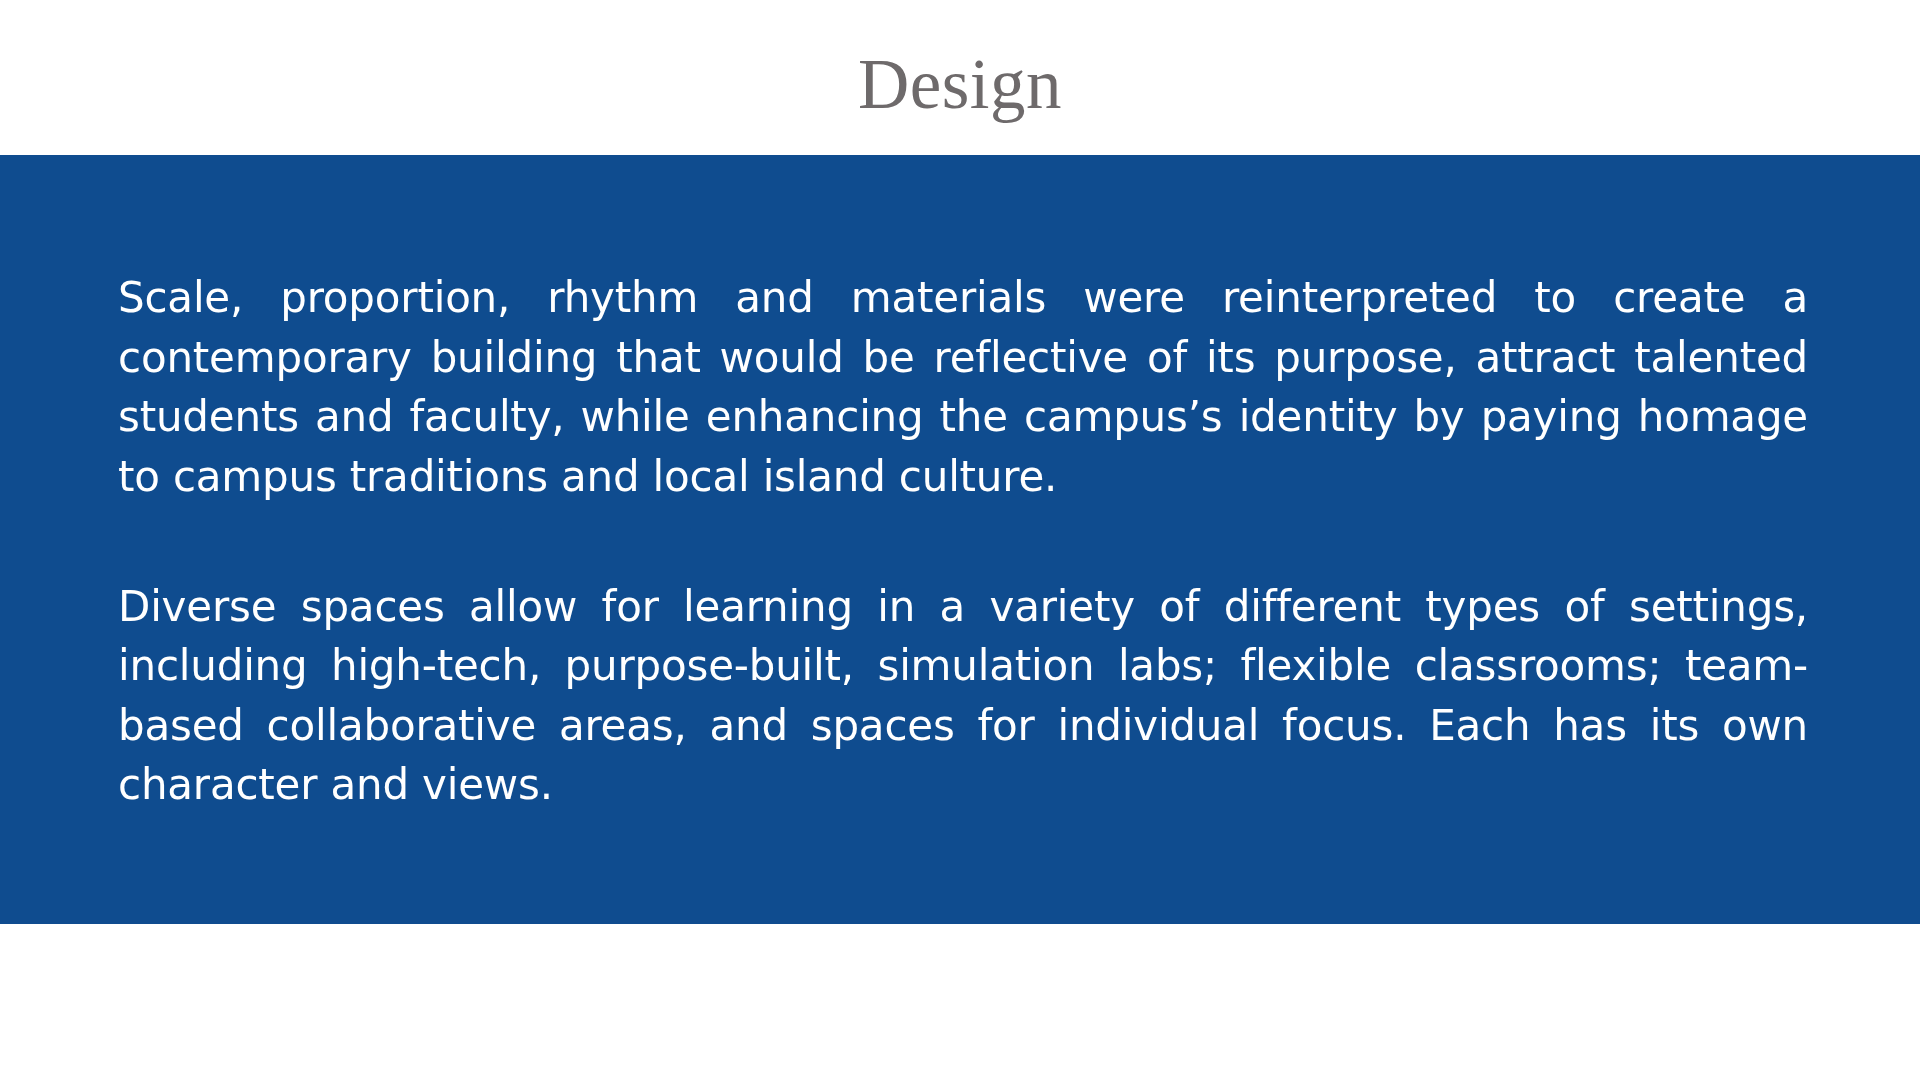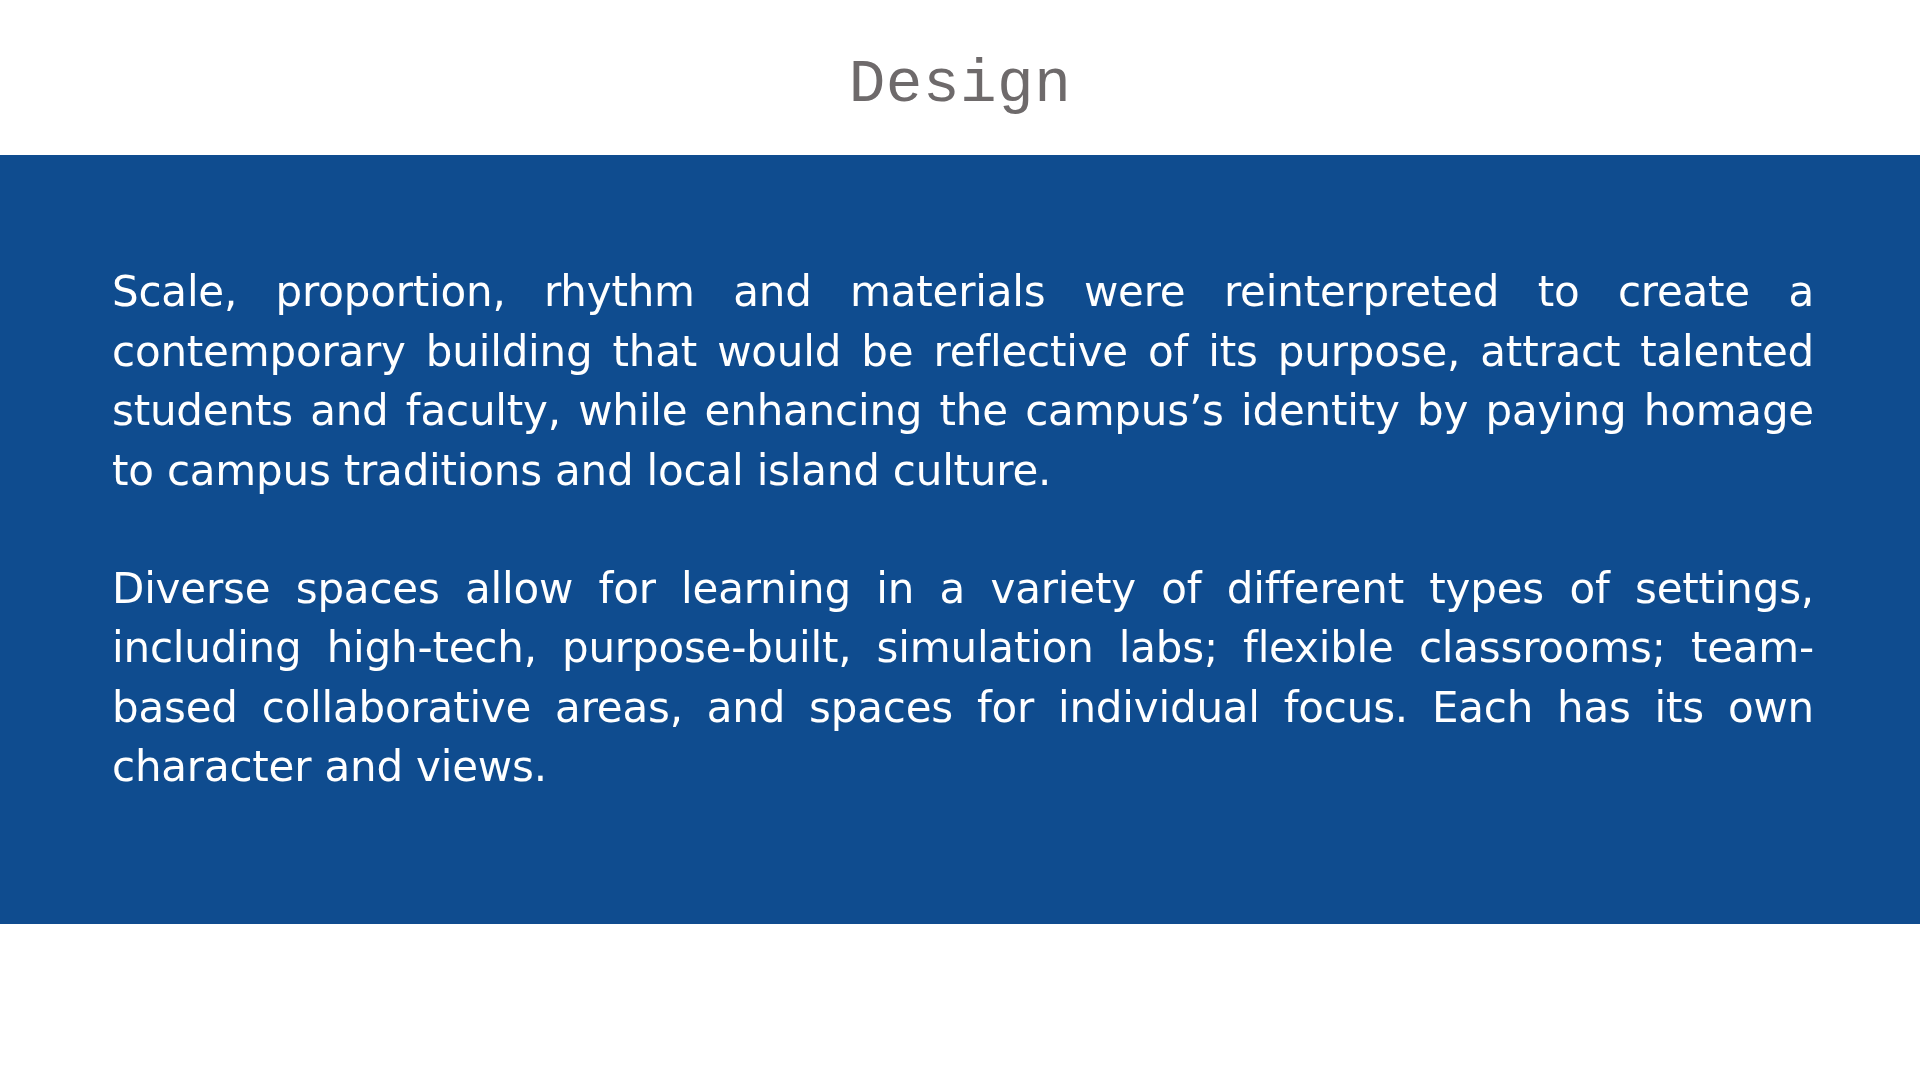--- a/index.html
+++ b/index.html
@@ -26,22 +26,22 @@
     position: absolute;
     left: 0;
     top: 0;
     width: 1920px;
     height: 155px;
     display: flex;
     align-items: center;
     justify-content: center;
   }
   .slide-title {
-    font-family: Liberation Mono, monospace;
-    font-size: 61px;
+    font-family: Liberation Serif, serif;
+    font-size: 71px;
     font-weight: 400;
     color: #6e6a6b;
     letter-spacing: 0.5px;
     line-height: 1;
     white-space: nowrap;
     margin-top: 14px;
   }
 
   
   .content-band {
@@ -61,21 +61,21 @@
   }
 
   .para {
     font-family: "DejaVu Sans", sans-serif;
     font-size: 42px;
     font-weight: 400;
     color: #ffffff;
     line-height: 1.42;
     text-align: justify;
     text-justify: inter-word;
-    margin: 2px;
+    margin: 8px;
     letter-spacing: -0.2px;
   }
   .para-gap {
     height: 54px;
   }
 
   
   .bottom-area {
     position: absolute;
     left: 0;

